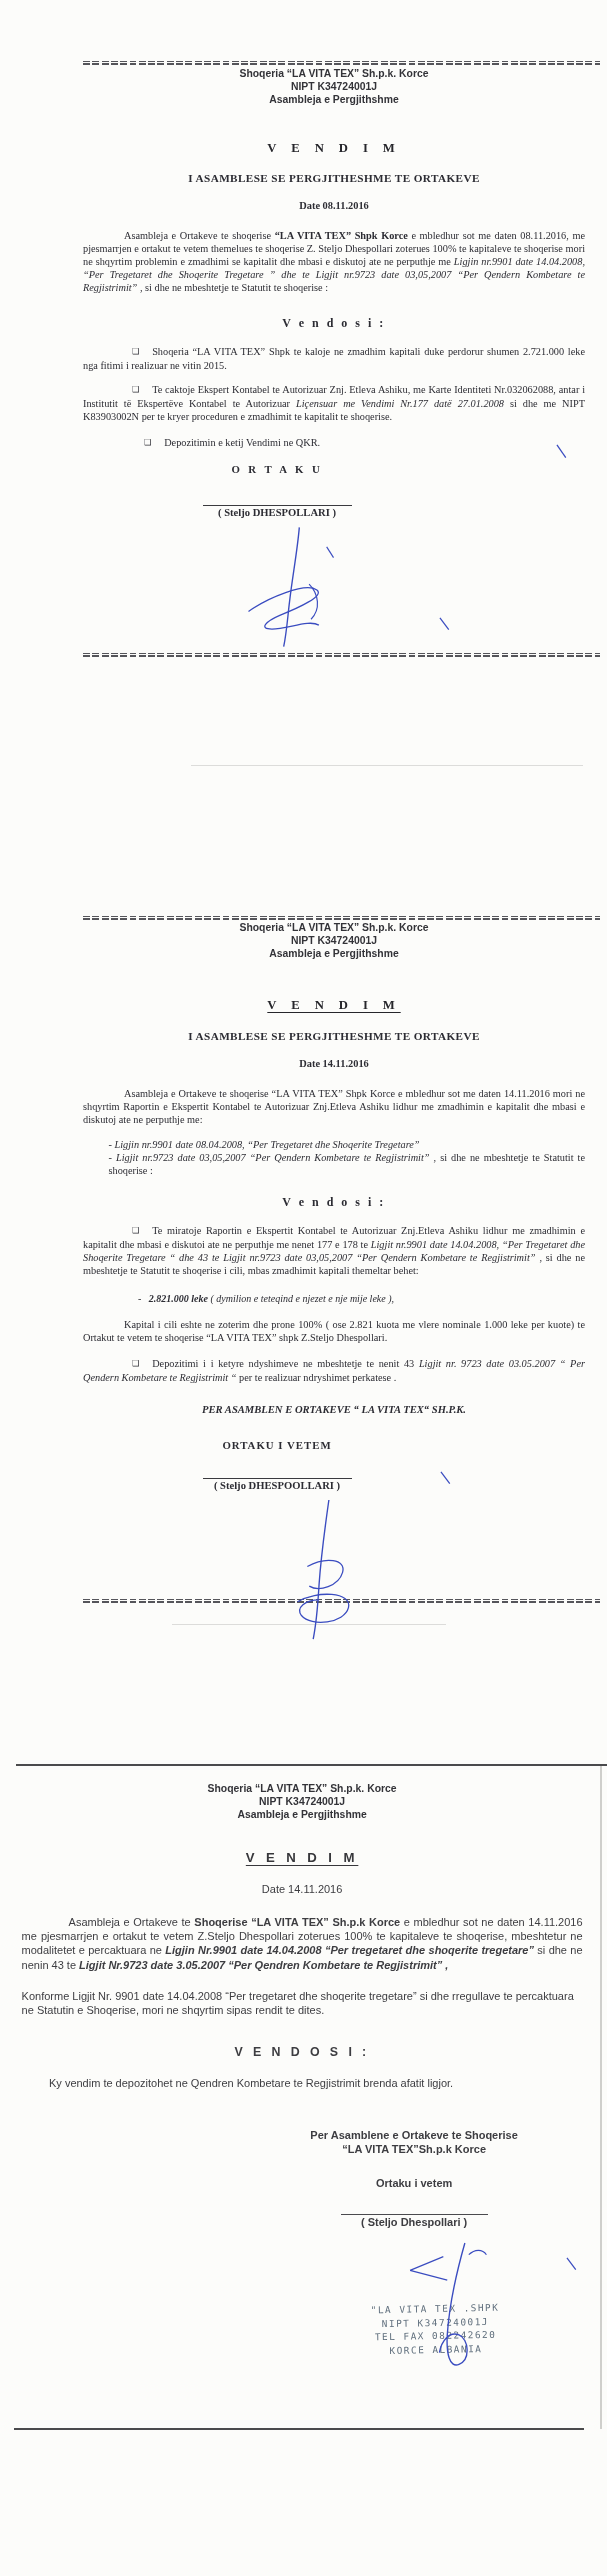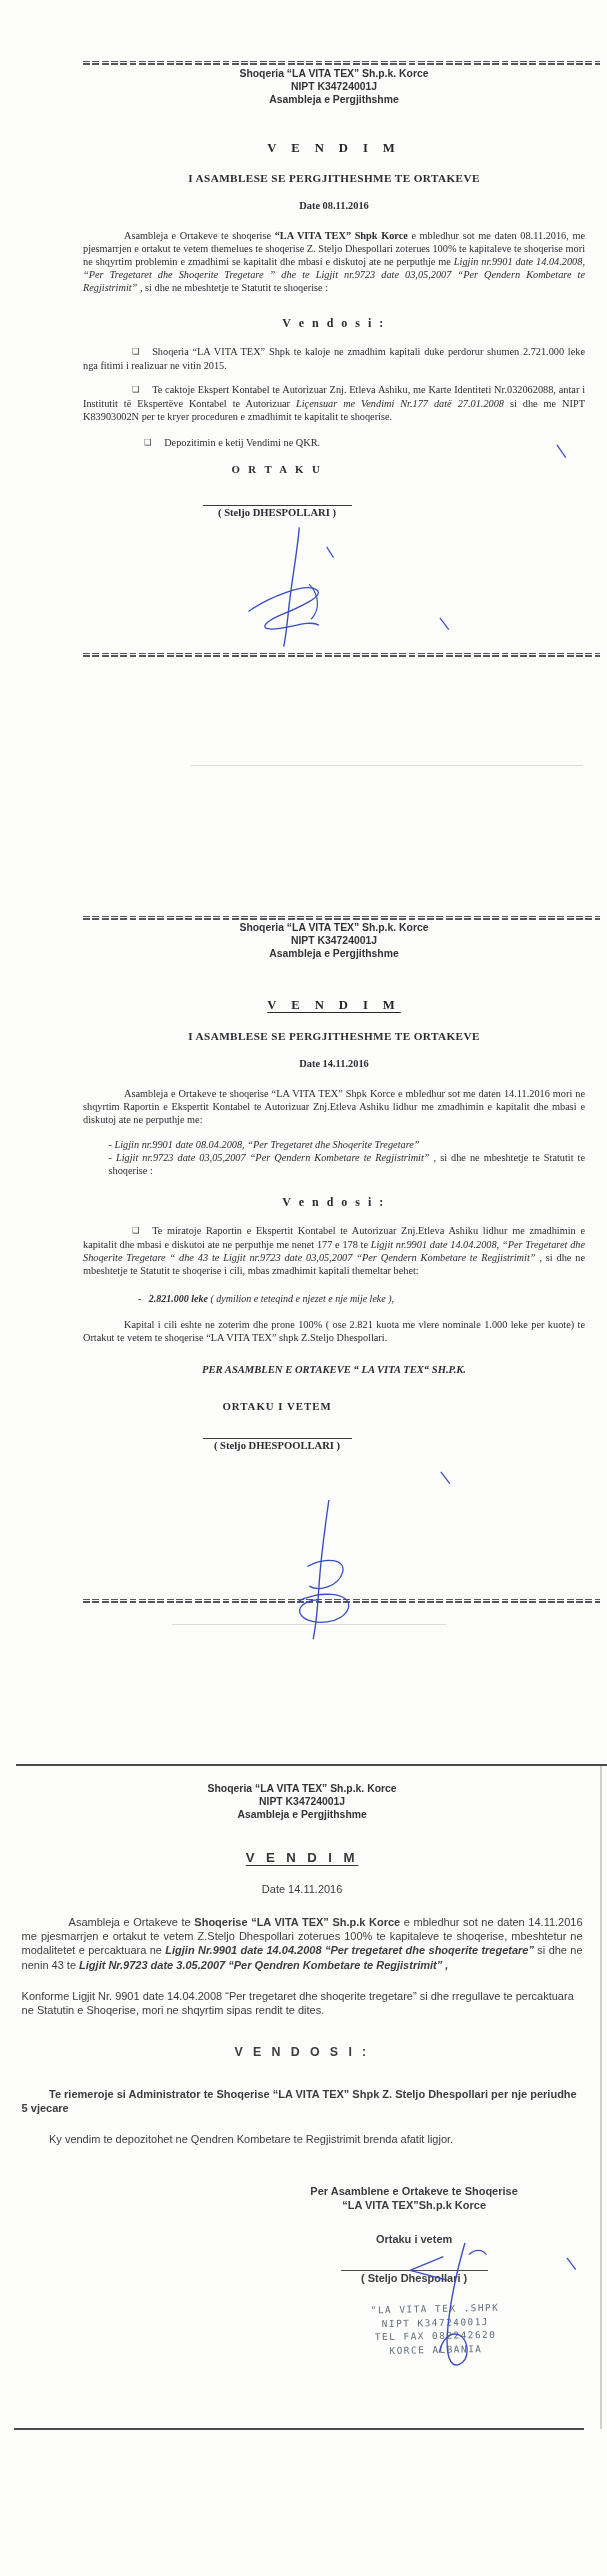--- a/index.html
+++ b/index.html
@@ -93,40 +93,40 @@
     <p class="center" style="margin-top:39px;"><span class="title u">V E N D I M</span></p>
     <p class="center subtitle" style="margin-top:17.6px;">I   ASAMBLESE SE  PERGJITHESHME TE ORTAKEVE</p>
     <p class="center dateline" style="margin-top:14.7px;">Date   14.11.2016</p>
     <p class="jt ind" style="margin-top:16.7px;">Asambleja e Ortakeve te shoqerise “LA VITA TEX” Shpk  Korce e mbledhur sot me daten 14.11.2016 mori ne shqyrtim Raportin e Ekspertit Kontabel te Autorizuar Znj.Etleva Ashiku lidhur me zmadhimin e kapitalit  dhe mbasi e diskutoj ate ne perputhje me:</p>
     <p class="law" style="margin-top:11.8px;"><i>- Ligjin  nr.9901 date  08.04.2008, “Per Tregetaret dhe Shoqerite Tregetare”</i></p>
     <p class="jt law"><i>- Ligjit nr.9723 date 03,05,2007 “Per  Qendern Kombetare te Regjistrimit”</i><span> , si dhe ne mbeshtetje te Statutit te shoqerise :</span></p>
     <p class="center vendosi" style="margin-top:19.6px;">V e n d o s i :</p>
     <p class="jt bullet" style="margin-top:14.7px;"><span class="bch">❑</span><span>Te miratoje Raportin e Ekspertit Kontabel te Autorizuar Znj.Etleva Ashiku lidhur me zmadhimin e kapitalit  dhe mbasi e diskutoi ate ne perputhje me nenet 177 e 178 te </span><i>Ligjit  nr.9901 date  14.04.2008, “Per Tregetaret dhe Shoqerite Tregetare “  dhe 43 te Ligjit nr.9723 date 03,05,2007 “Per  Qendern Kombetare te Regjistrimit”</i><span> , si dhe ne mbeshtetje te  Statutit te shoqerise i cili, mbas zmadhimit  kapitali themeltar behet:</span></p>
     <p class="amt" style="margin-top:14.7px;"><span>-</span>&nbsp;&nbsp;&nbsp;<b><i>2.821.000 leke</i></b><i> ( dymilion e teteqind e njezet e nje mije leke ),</i></p>
     <p class="jt ind" style="margin-top:13.7px;">Kapital i cili eshte ne zoterim dhe prone 100% ( ose 2.821 kuota me vlere nominale 1.000 leke per kuote) te Ortakut te vetem te shoqerise “LA VITA TEX” shpk Z.Steljo Dhespollari.</p>
+    <p class="jt bullet" style="margin-top:12.7px;"><span class="bch">❑</span><span>Depozitimi i  i ketyre ndyshimeve ne mbeshtetje te nenit 43 </span><i>Ligjit nr. 9723 date 03.05.2007 “ Per Qendern Kombetare te Regjistrimit “</i><span> per te realizuar ndryshimet perkatese .</span></p>
     <p class="center closing" style="margin-top:18.6px;">PER ASAMBLEN E ORTAKEVE  “ LA VITA TEX“   SH.P.K.</p>
     <div class="sigcol">
       <p class="role" style="margin-top:23.5px;letter-spacing:1px;">ORTAKU  I  VETEM</p>
       <div class="sigline" style="margin-top:25.5px;"></div>
       <p class="signame">( Steljo DHESPOOLLARI )</p>
     </div>
   </section>
 
   <section class="page p3" style="top:1782px;left:21.6px;width:561px;">
     <div class="hdr">
       <p>Shoqeria “LA VITA TEX” Sh.p.k. Korce</p>
       <p>NIPT  K34724001J</p>
       <p>Asambleja e Pergjithshme</p>
     </div>
     <p class="center" style="margin-top:30px;"><span class="title u">V E N D I M</span></p>
     <p class="center" style="margin-top:16.7px;">Date 14.11.2016</p>
     <p class="jt ind3" style="margin-top:18.6px;"><span>Asambleja e Ortakeve te </span><b>Shoqerise “LA VITA TEX” Sh.p.k Korce</b><span> e mbledhur sot ne daten 14.11.2016 me pjesmarrjen e ortakut te vetem Z.Steljo Dhespollari zoterues 100% te kapitaleve te shoqerise, mbeshtetur ne modalitetet e percaktuara ne </span><b><i>Ligjin Nr.9901 date 14.04.2008 “Per tregetaret dhe shoqerite tregetare”</i></b><span> si dhe ne nenin 43 te </span><b><i>Ligjit Nr.9723 date 3.05.2007 “Per Qendren Kombetare te Regjistrimit” ,</i></b></p>
     <p style="margin-top:16.7px;">Konforme Ligjit Nr. 9901 date 14.04.2008 “Per tregetaret dhe shoqerite tregetare” si dhe rregullave te percaktuara ne Statutin e Shoqerise, mori ne shqyrtim sipas rendit te dites.</p>
     <p class="center vendosi" style="margin-top:28px;">V E N D O S I :</p>
-    <p class="ind2" style="margin-top:27.4px;font-weight:bold;">Te riemeroje si Administrator te Shoqerise “LA VITA TEX”  Shpk Z. Steljo Dhespollari per nje periudhe 5 vjecare</p>
     <p class="ind2" style="margin-top:16.7px;">Ky vendim te depozitohet ne  Qendren Kombetare te Regjistrimit  brenda afatit ligjor.</p>
     <div class="sigcol3">
       <p style="margin-top:37px;font-weight:bold;">Per Asamblene e Ortakeve te Shoqerise</p>
       <p style="font-weight:bold;">“LA VITA TEX”Sh.p.k  Korce</p>
       <p style="margin-top:19.6px;font-weight:bold;">Ortaku i vetem</p>
       <div class="sigline3" style="margin-top:23.5px;"></div>
       <p style="font-weight:bold;">( Steljo Dhespollari )</p>
     </div>
   </section>
 

